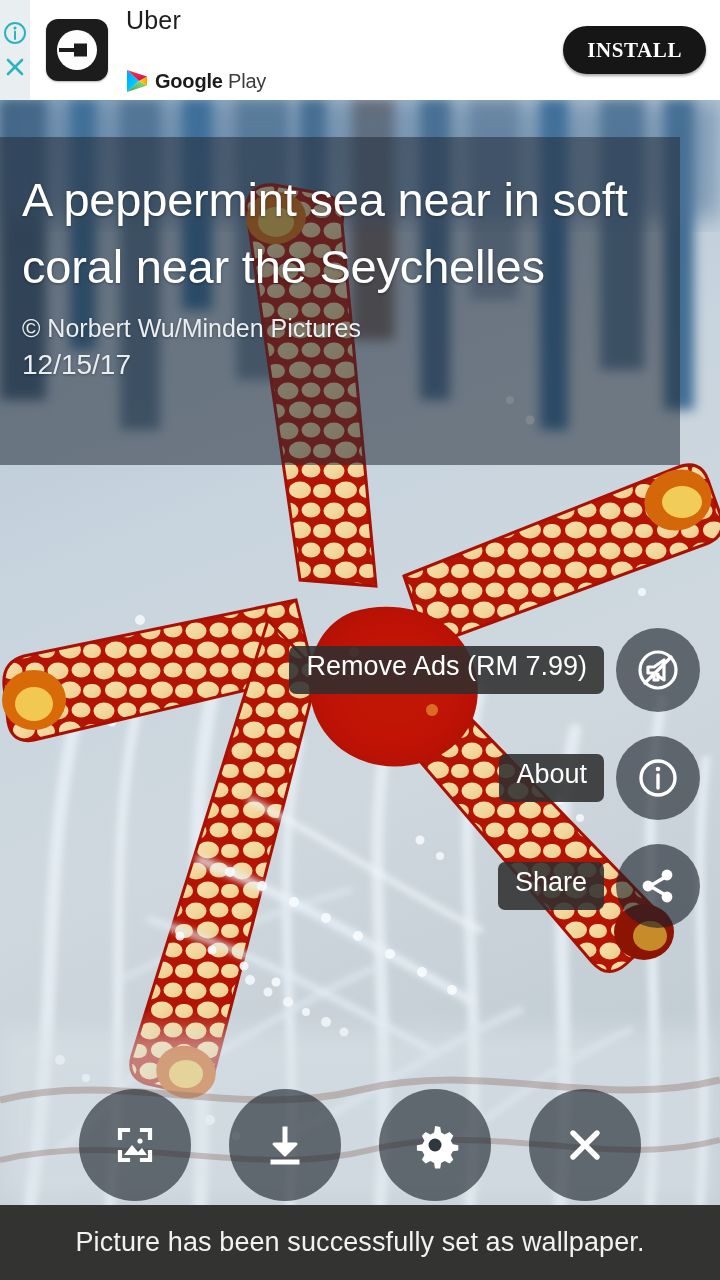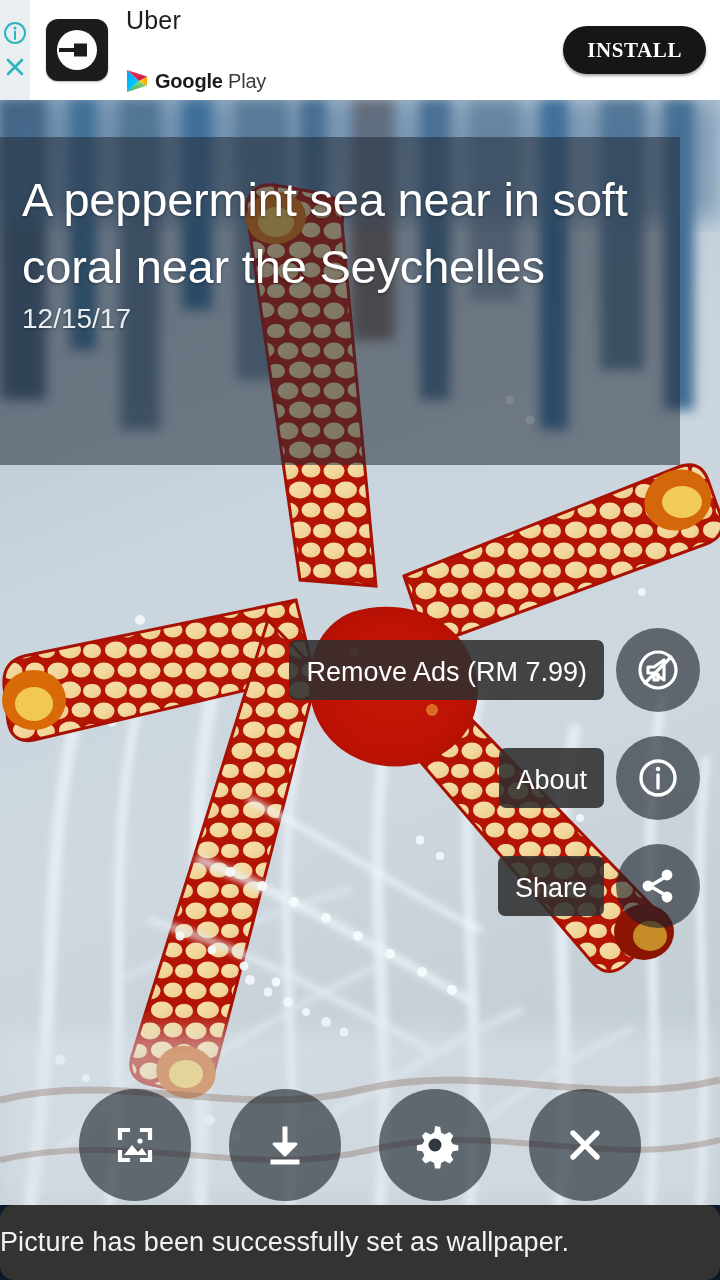--- a/index.html
+++ b/index.html
@@ -183,21 +183,21 @@
     display: flex;
     align-items: center;
     justify-content: flex-end;
     gap: 12px;
     height: 84px;
   }
   .action-label {
     background: rgba(47,47,47,0.88);
     color: #ffffff;
     font-size: 27px;
-    padding: 18px 17px 12px;
+    padding: 6px 17px 12px;
     border-radius: 7px;
     white-space: nowrap;
     line-height: 1.1;
   }
   .action-fab {
     width: 84px;
     height: 84px;
     border-radius: 50%;
     background: rgba(26,33,42,0.62);
     display: flex;
@@ -235,21 +235,21 @@
   
   #toast {
     position: absolute;
     left: 0; bottom: 0;
     width: 720px;
     height: 75px;
     background: #333332;
     z-index: 30;
     display: flex;
     align-items: center;
-    border-radius: 14px;
+    justify-content: center;
   }
   #toast-text {
     color: #f2f2f2;
     font-size: 27px;
     letter-spacing: .1px;
   }
 </style>
 </head>
 <body>
 
@@ -424,20 +424,21 @@
       </g>
       <g opacity="0.35">
         <path d="M0 1000 C 120 970, 240 1020, 360 990 C 480 960, 600 1010, 720 980" stroke="#8a6a5c" stroke-width="7" fill="none"></path>
         <path d="M0 1060 C 130 1030, 250 1080, 370 1050 C 490 1020, 610 1070, 720 1040" stroke="#8a6a5c" stroke-width="6" fill="none"></path>
       </g>
     </svg>
   </div>
 
   <div id="title-scrim">
     <h1 id="img-title">A peppermint sea near in soft coral near the Seychelles</h1>
+    <div id="img-credit">© Norbert Wu/Minden Pictures</div>
     <div id="img-date">12/15/17</div>
   </div>
 
   <div id="action-rail">
 
     <div class="action-row">
       <span class="action-label">Remove Ads (RM 7.99)</span>
       <span class="action-fab">
         <svg width="50" height="50" viewBox="0 0 50 50" fill="none" stroke="#ffffff" stroke-width="3.2" stroke-linecap="round" stroke-linejoin="round">
           <circle cx="25" cy="25" r="18"></circle>

